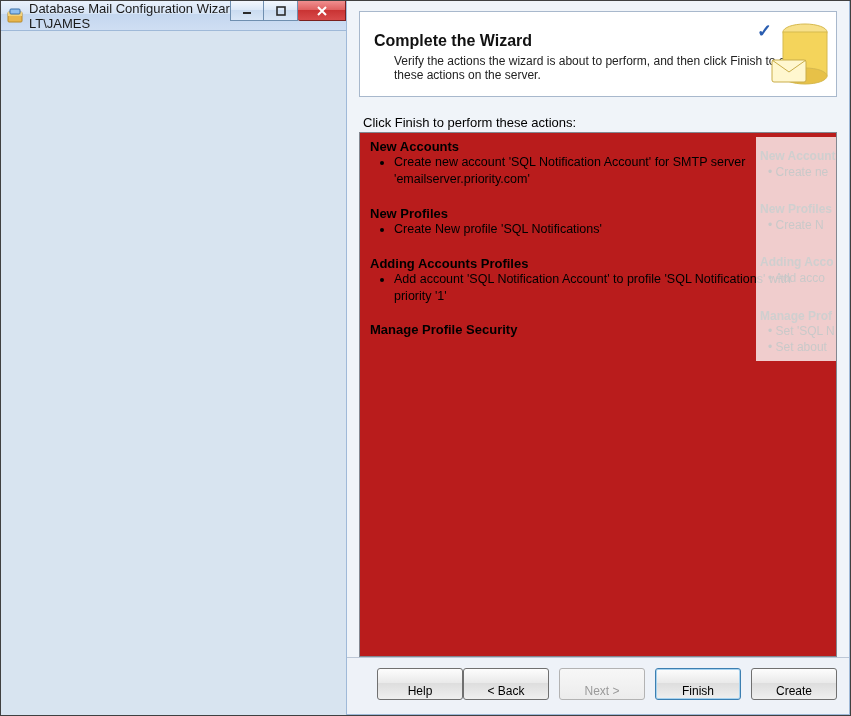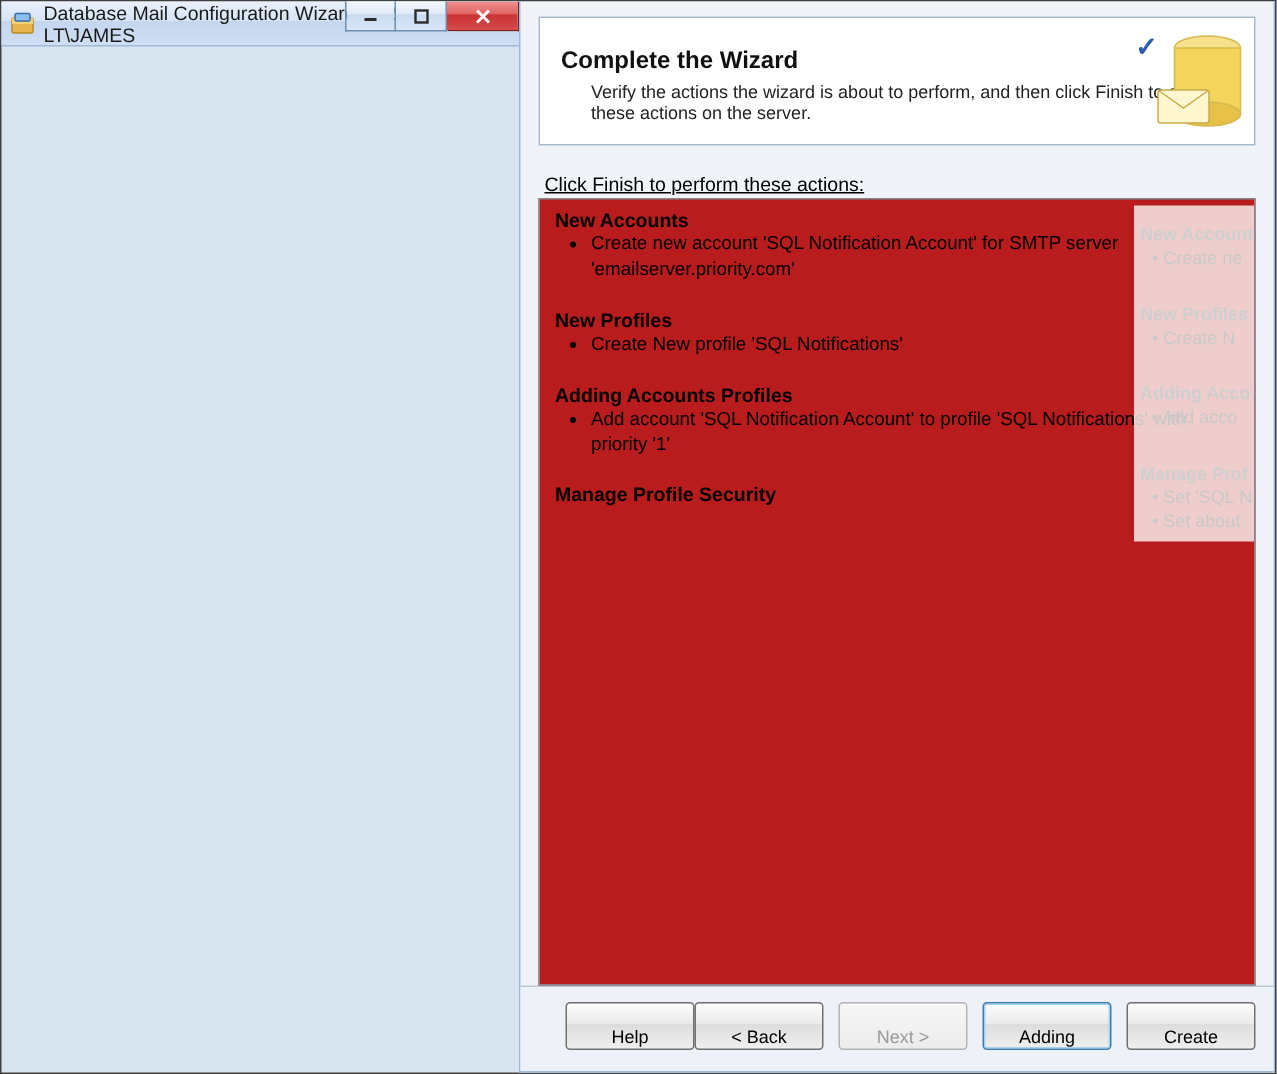--- a/index.html
+++ b/index.html
@@ -110,21 +110,20 @@
       flex: 1;
       display: flex;
       flex-direction: column;
       min-height: 0;
     }
     .content-intro {
       font-size: 13px;
       color: #000;
       margin-bottom: 2px;
       padding-left: 4px;
-      text-decoration: underline;
     }
     .actions-box {
       flex: 1;
       background: #b91c1c;
       border: 1px solid #828790;
       padding: 4px 10px 10px 10px;
       overflow: hidden;
       position: relative;
     }
     .section-heading {
@@ -277,17 +276,17 @@
           <div class="gb">• <span>Set about</span></div>
         </div>
       </div>
     </div>
 
     <div class="footer">
       <button class="btn help">Help</button>
       <div class="spacer"></div>
       <button class="btn">&lt; Back</button>
       <button class="btn disabled">Next &gt;</button>
-      <button class="btn primary">Adding</button>
+      <button class="btn primary">Finish</button>
       <button class="btn">Create</button>
     </div>
   </div>
 </div>
 
 </body></html>

